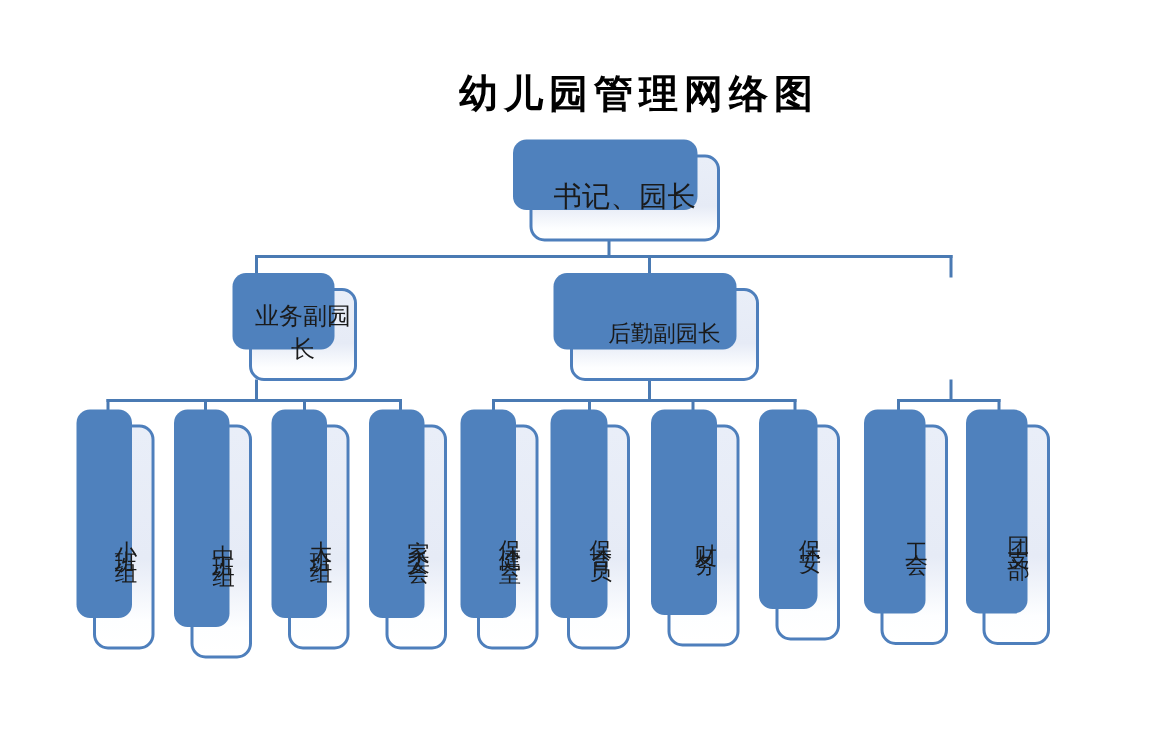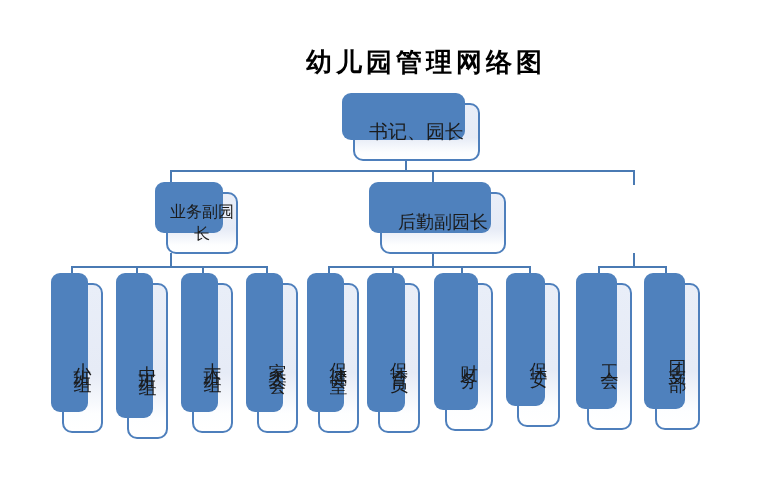--- a/index.html
+++ b/index.html
@@ -2,21 +2,21 @@
 <html><head>
 <meta charset="utf-8">
 <style>
   html, body { margin: 0; padding: 0; background: #ffffff; }
   #canvas {
     position: relative;
     width: 772px;
     height: 490px;
     background: #ffffff;
     overflow: hidden;
-    font-family: Liberation Serif, serif;
+    font-family: Liberation Mono, monospace;
   }
   #diagram-title {
     position: absolute;
     left: 288px;
     top: 45px;
     width: 276px;
     text-align: center;
     font-size: 26px;
     font-weight: bold;
     letter-spacing: 4px;
@@ -55,21 +55,21 @@
     text-align: center;
     line-height: 1.4;
   }
   .node.vert .label {
     writing-mode: vertical-rl;
     text-orientation: upright;
     letter-spacing: 7px;
     line-height: 1;
   }
   .f19 .label { font-size: 19px; }
-  .f18 .label { font-size: 18px; }
+  .f18 .label { font-size: 15px; }
   .f16 .label { font-size: 16px; }
 </style>
 </head>
 <body>
 
 <div id="canvas">
 
   <div id="diagram-title">幼儿园管理网络图</div>
 
   <div class="cline" style="left:405px; top:160px; width:2px; height:12px;"></div>

